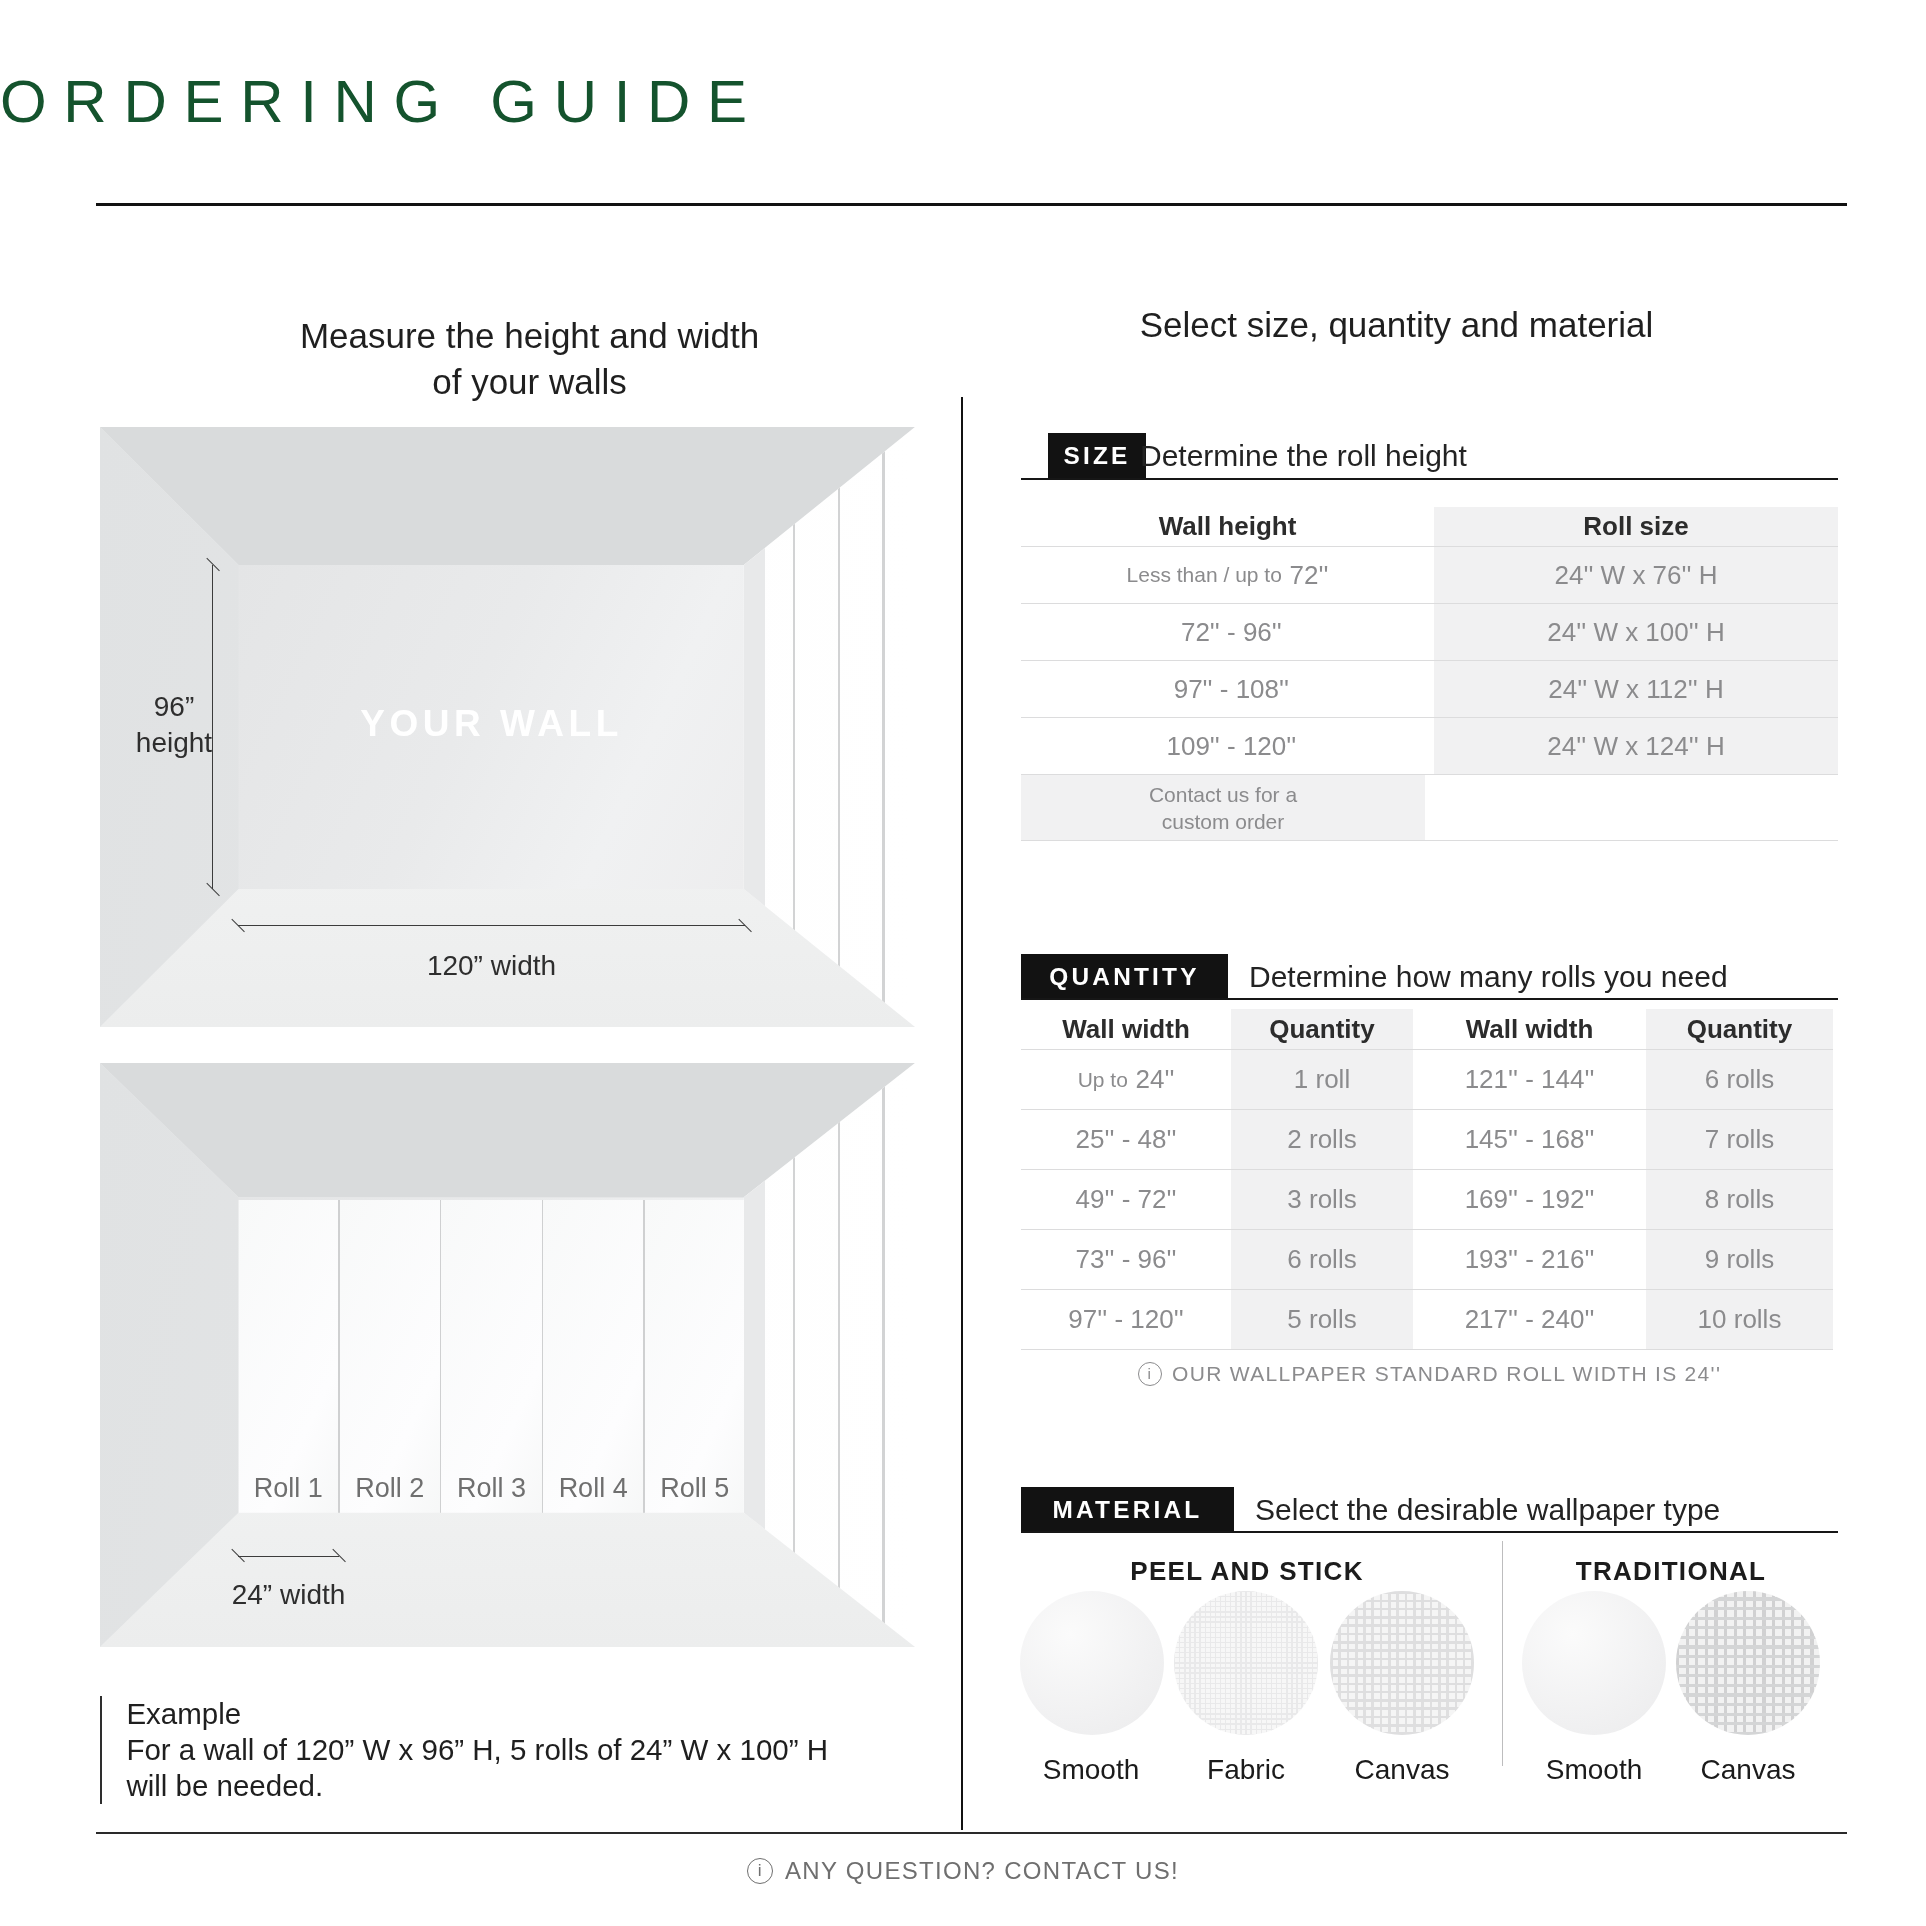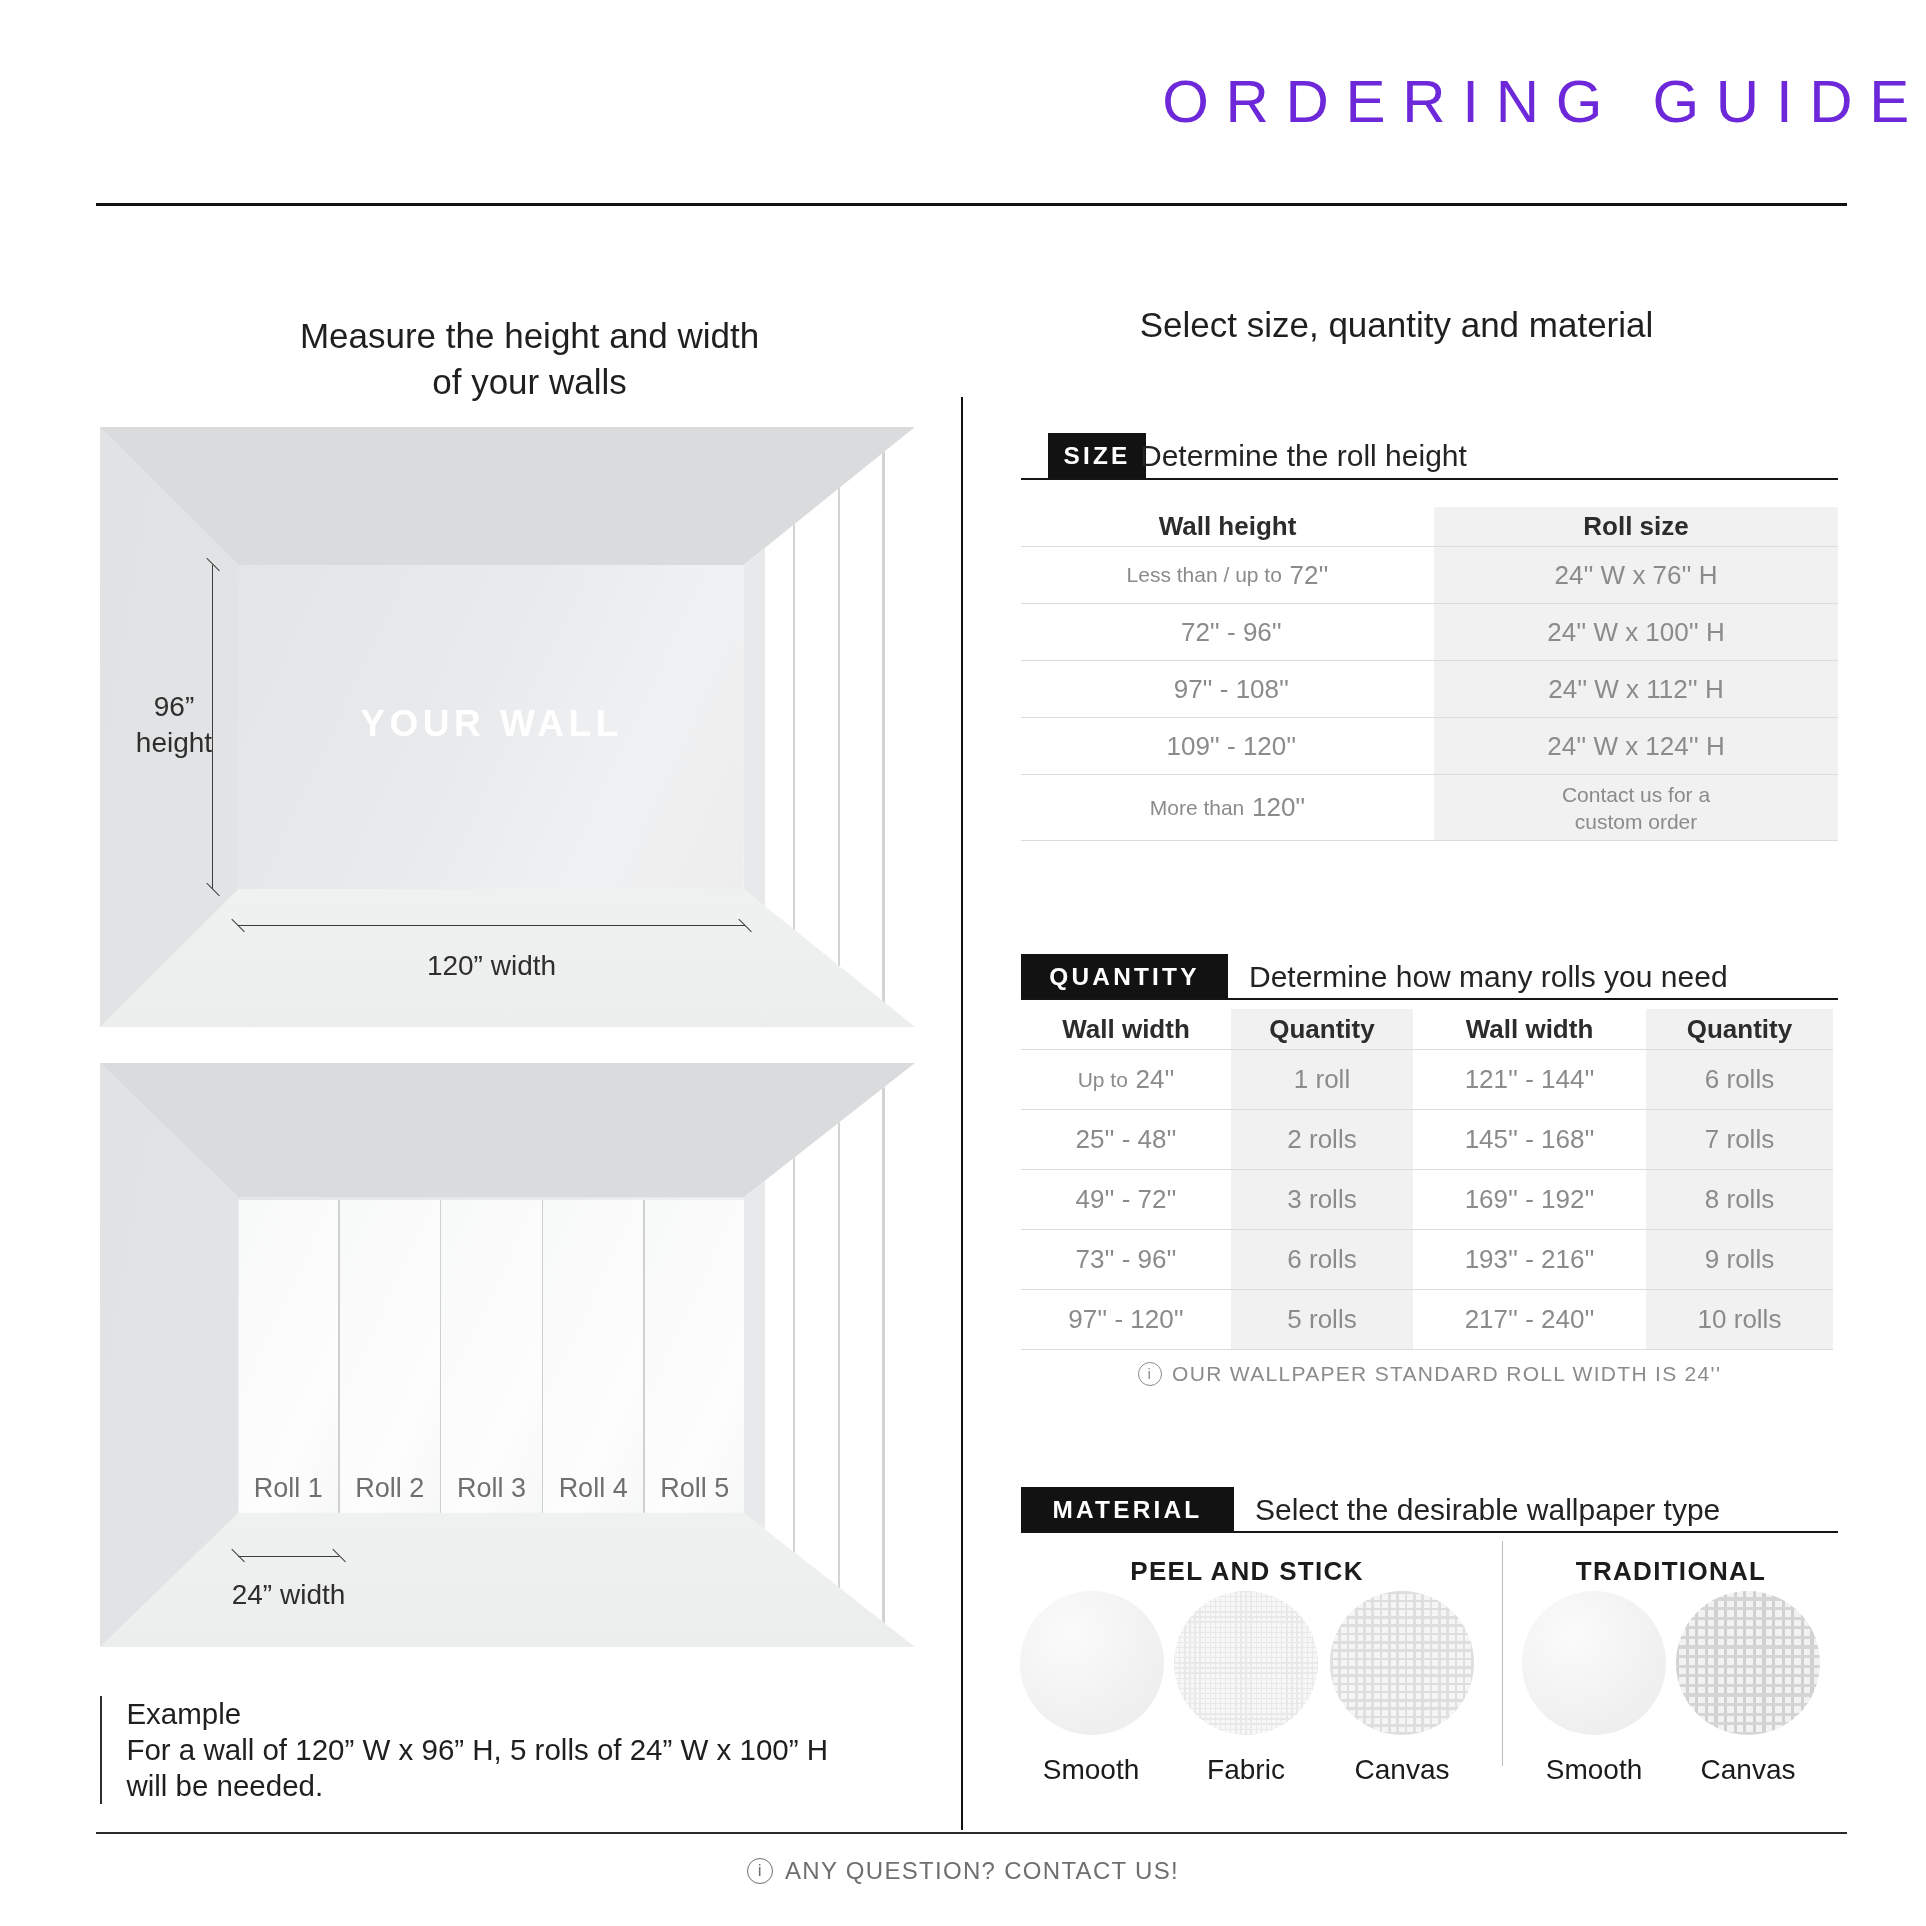--- a/index.html
+++ b/index.html
@@ -2,22 +2,22 @@
 <html style="font-size:10.3px"><head>
 <meta charset="utf-8">
 <style>
   html,body{margin:0;padding:0;background:#ffffff;}
   .page{position:relative;width:1926px;height:1926px;background:#ffffff;
         font-family:"Liberation Sans", sans-serif;color:#2b2b2b;overflow:hidden;}
   .abs{position:absolute;}
   .flexc{display:flex;align-items:center;justify-content:center;}
 
   
-  .title{left:0;top:67px;width:1926px;text-align:right;font-size:60px;
-         letter-spacing:16.7px;color:#6d28d9;font-weight:400;}
+  .title{left:0;top:67px;width:1926px;text-align:left;font-size:60px;
+         letter-spacing:16.7px;color:#14532d;font-weight:400;}
   .rule{background:#111;}
   .col-heading{font-size:35px;color:#1f1f1f;text-align:center;line-height:46px;}
 
   
   .sec-label{background:#121212;color:#fff;font-weight:bold;font-size:24.4px;
              letter-spacing:3.2px;}
   .sec-subtitle{font-size:30px;color:#232323;display:flex;align-items:center;}
   .sec-underline{background:#161616;height:1.9px;}
 
   
@@ -217,24 +217,20 @@
       <div class="t-cell sc2 alt cell-gray">24'' W x 112'' H</div>
     </div>
     <div class="t-row size-row">
       <div class="t-cell sc1">
           <span class="cell-small"></span>
           <span class="cell-gray">109'' - 120''</span>
         </div>
       <div class="t-cell sc2 alt cell-gray">24'' W x 124'' H</div>
     </div>
     <div class="t-row size-row tall">
-      <div class="t-cell sc1">
-          <span class="cell-small">More than</span>
-          <span class="cell-gray">120''</span>
-        </div>
       <div class="t-cell sc2 alt">
         <div class="two-line">
           <div>Contact us for a</div>
           <div>custom order</div>
         </div>
       </div>
     </div>
   </div>
 
   <div class="abs sec-label flexc" style="left:1021px;top:954px;width:207px;height:46px;">QUANTITY</div>

